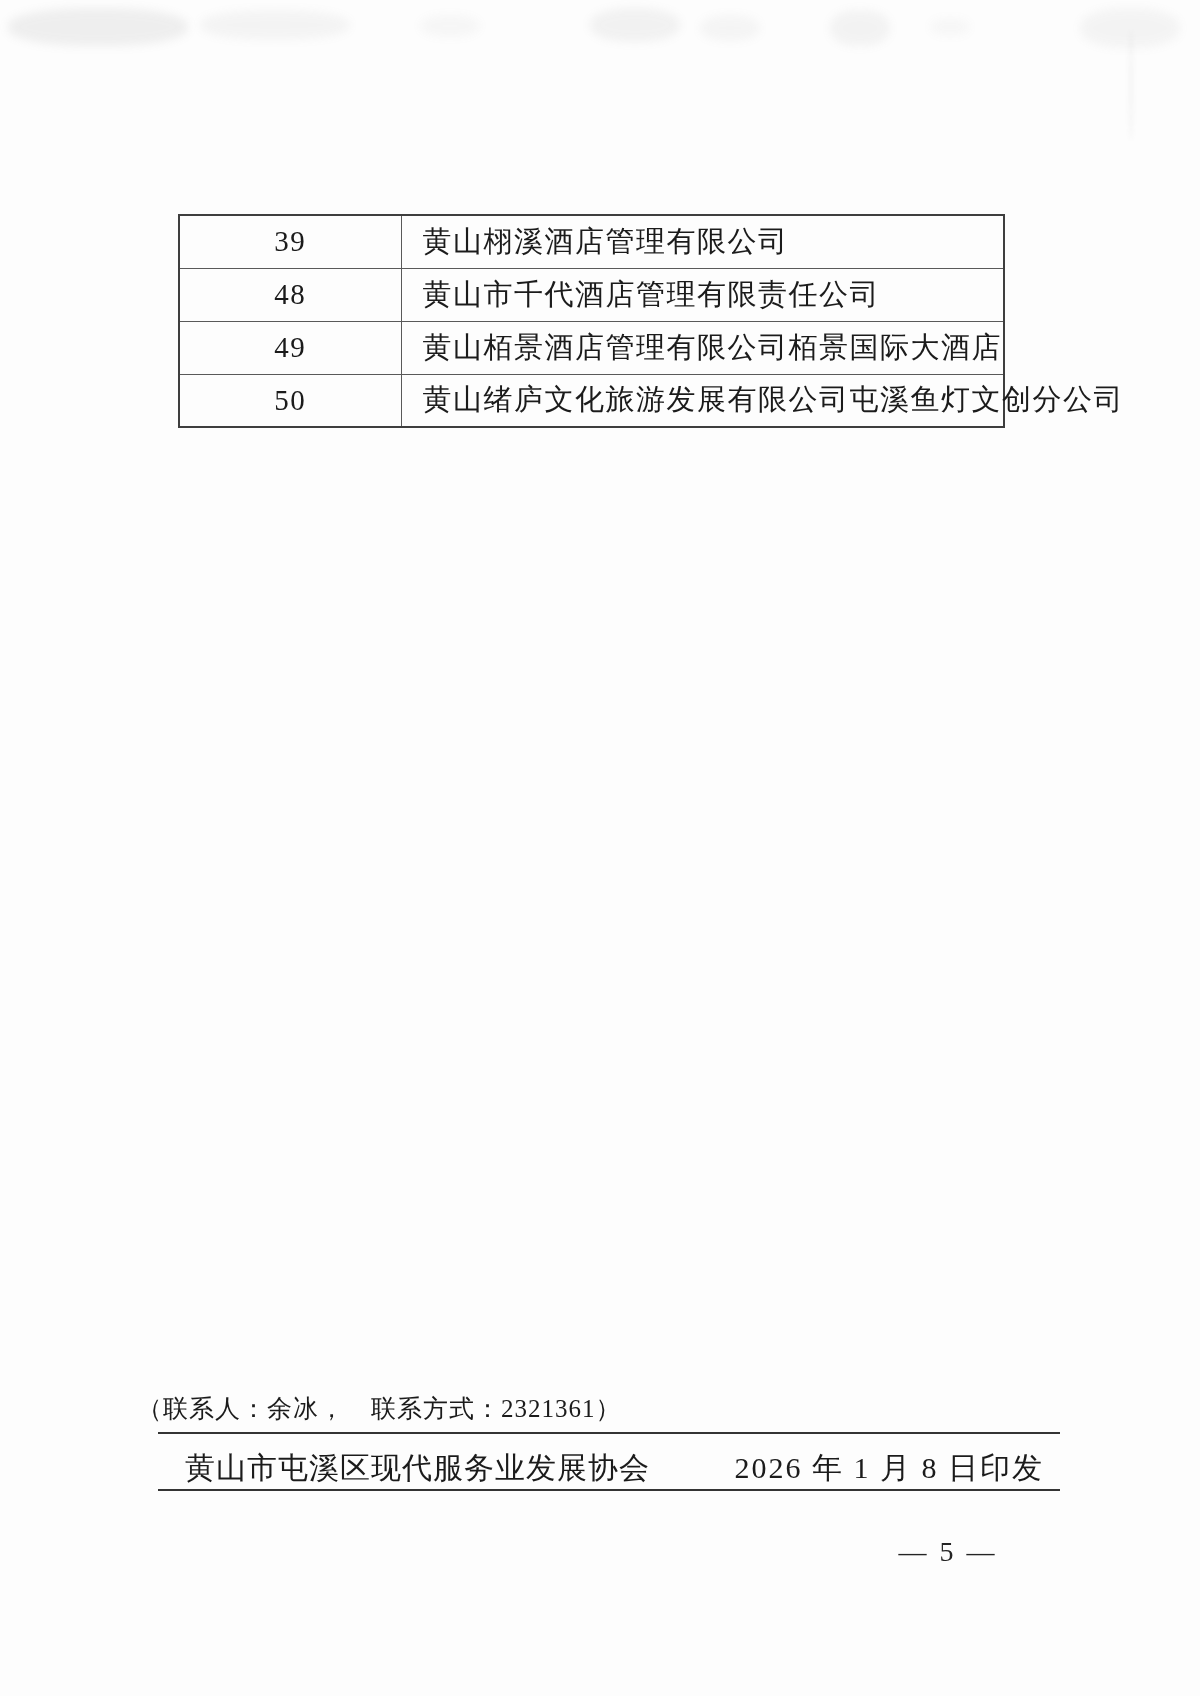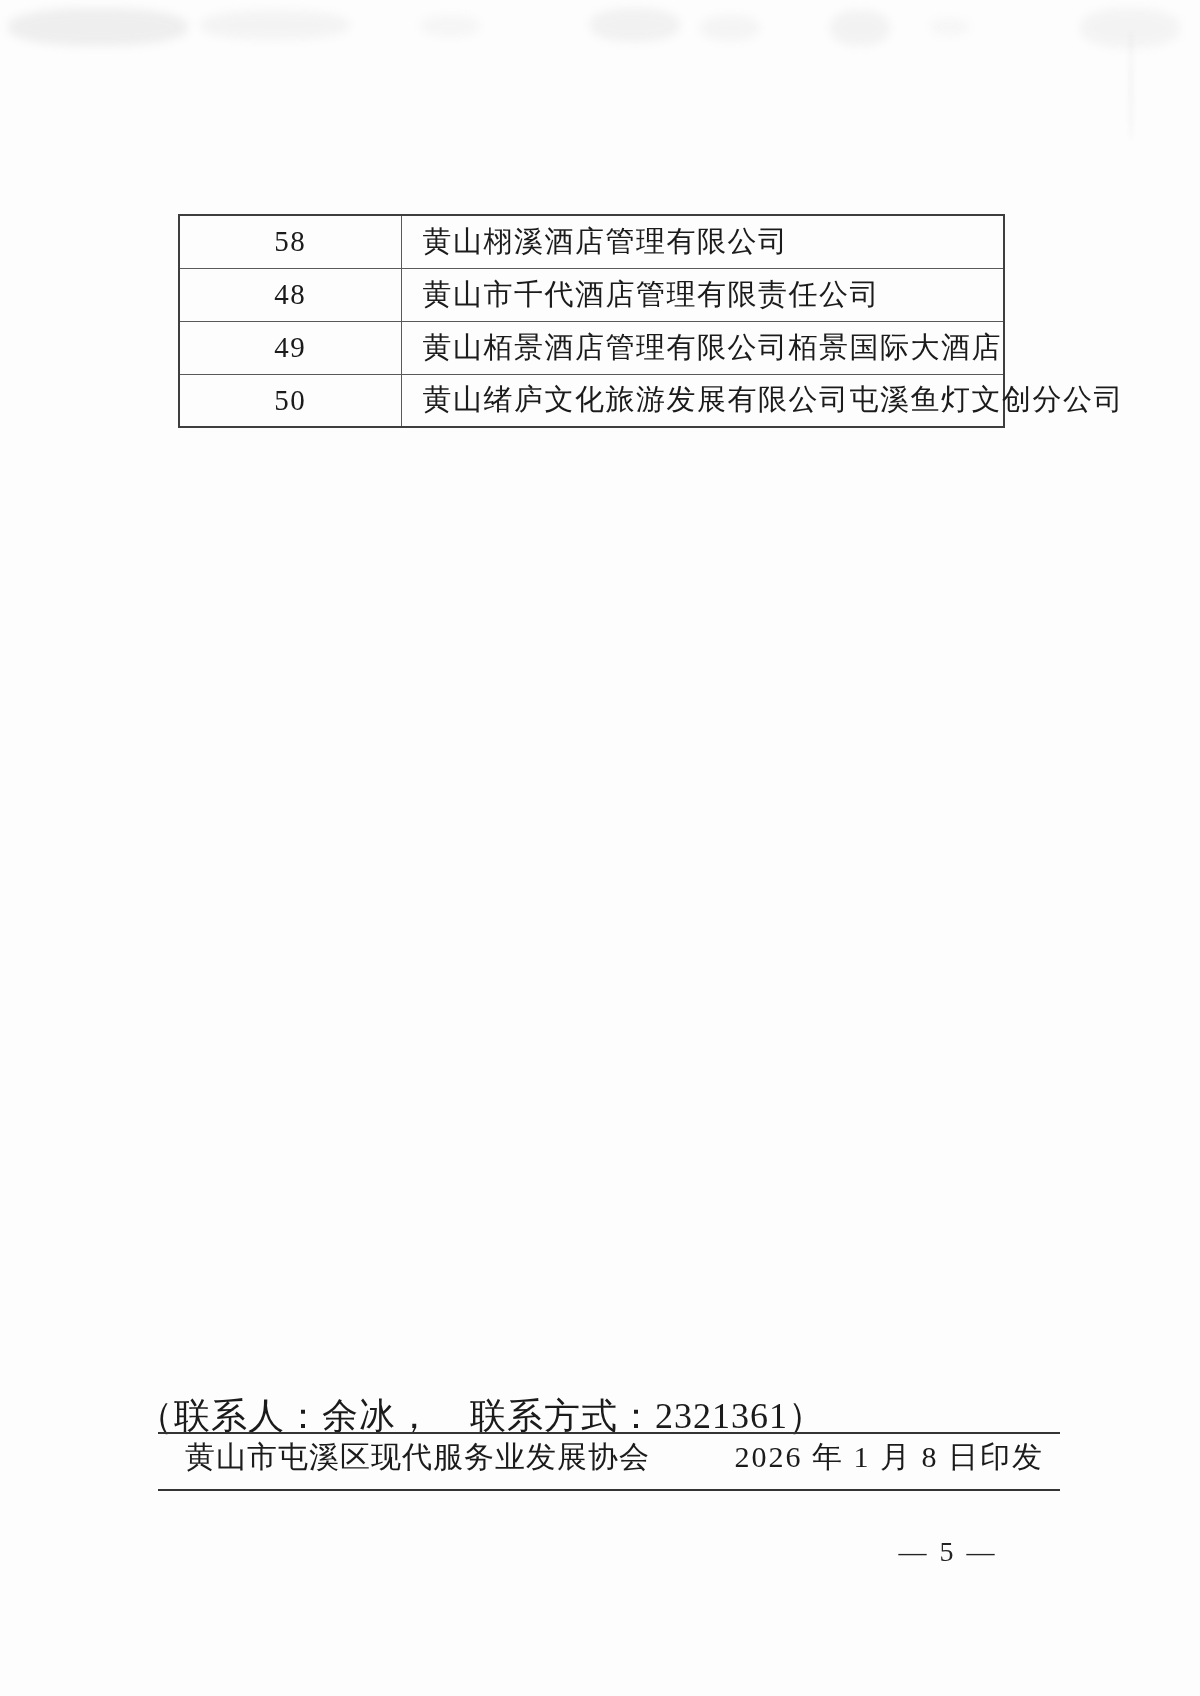--- a/index.html
+++ b/index.html
@@ -40,21 +40,21 @@
     white-space: nowrap;
   }
   td.no-cell  { width: 222px; text-align: center; letter-spacing: 0.5px; }
   td.name-cell { padding-left: 21px; }
 
   
   .contact-line {
     position: absolute;
     left: 137px;
     top: 1392px;
-    font-size: 36px;
+    font-size: 25px;
     letter-spacing: 1px;
     white-space: nowrap;
   }
 
   
   .rule {
     position: absolute;
     left: 158px;
     width: 902px;
     height: 2.4px;
@@ -63,21 +63,21 @@
   .rule-top { top: 1432px; }
   .rule-bottom { top: 1489px; }
 
   .footer-row {
     position: absolute;
     left: 158px;
     top: 1437px;
     width: 902px;
     height: 52px;
     display: flex;
-    align-items: flex-start;
+    align-items: flex-end;
     justify-content: space-between;
     font-size: 30px;
     white-space: nowrap;
   }
   .footer-issuer { margin-left: 27px; letter-spacing: 1px; }
   .footer-date   { margin-right: 16px; letter-spacing: 2px; }
 
   
   .page-number {
     position: absolute;
@@ -99,21 +99,21 @@
 <div class="smudge" style="left:590px; top:8px;  width:90px;  height:34px; opacity:.10;"></div>
 <div class="smudge" style="left:700px; top:15px; width:60px;  height:26px; opacity:.07;"></div>
 <div class="smudge" style="left:830px; top:10px; width:60px;  height:36px; opacity:.09;"></div>
 <div class="smudge" style="left:930px; top:18px; width:40px;  height:18px; opacity:.05;"></div>
 <div class="smudge" style="left:1080px;top:8px;  width:100px; height:40px; opacity:.08;"></div>
 <div class="smudge" style="left:1128px;top:30px; width:6px;   height:110px;opacity:.05; filter:blur(2px);"></div>
 
 <table class="company-table">
   <tbody>
     <tr>
-      <td class="no-cell">58</td>
+      <td class="no-cell">39</td>
       <td class="name-cell">黄山栩溪酒店管理有限公司</td>
     </tr>
     <tr>
       <td class="no-cell">48</td>
       <td class="name-cell">黄山市千代酒店管理有限责任公司</td>
     </tr>
     <tr>
       <td class="no-cell">49</td>
       <td class="name-cell">黄山栢景酒店管理有限公司栢景国际大酒店</td>
     </tr>

